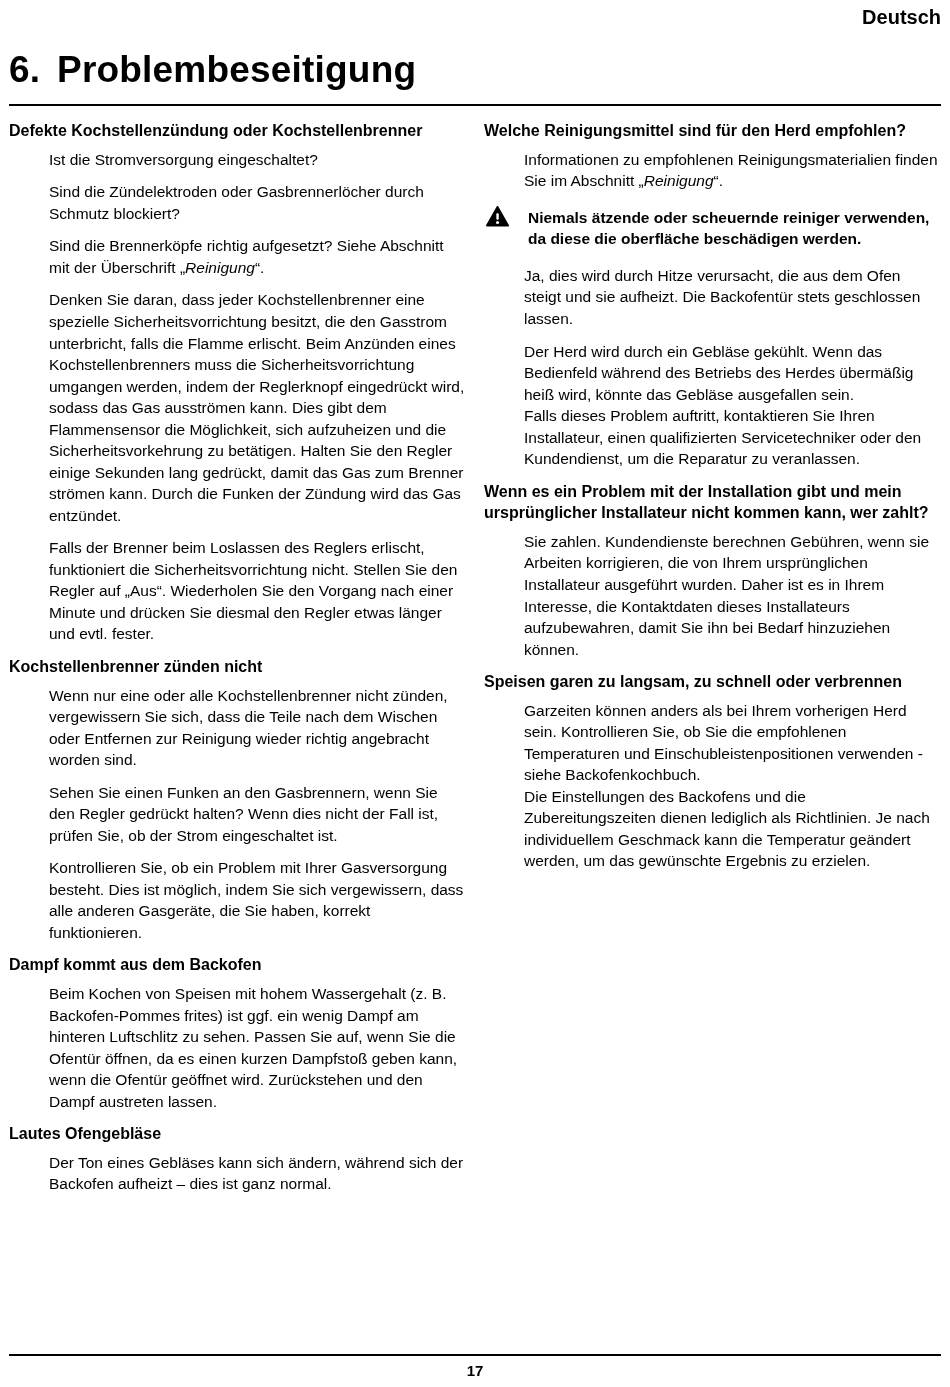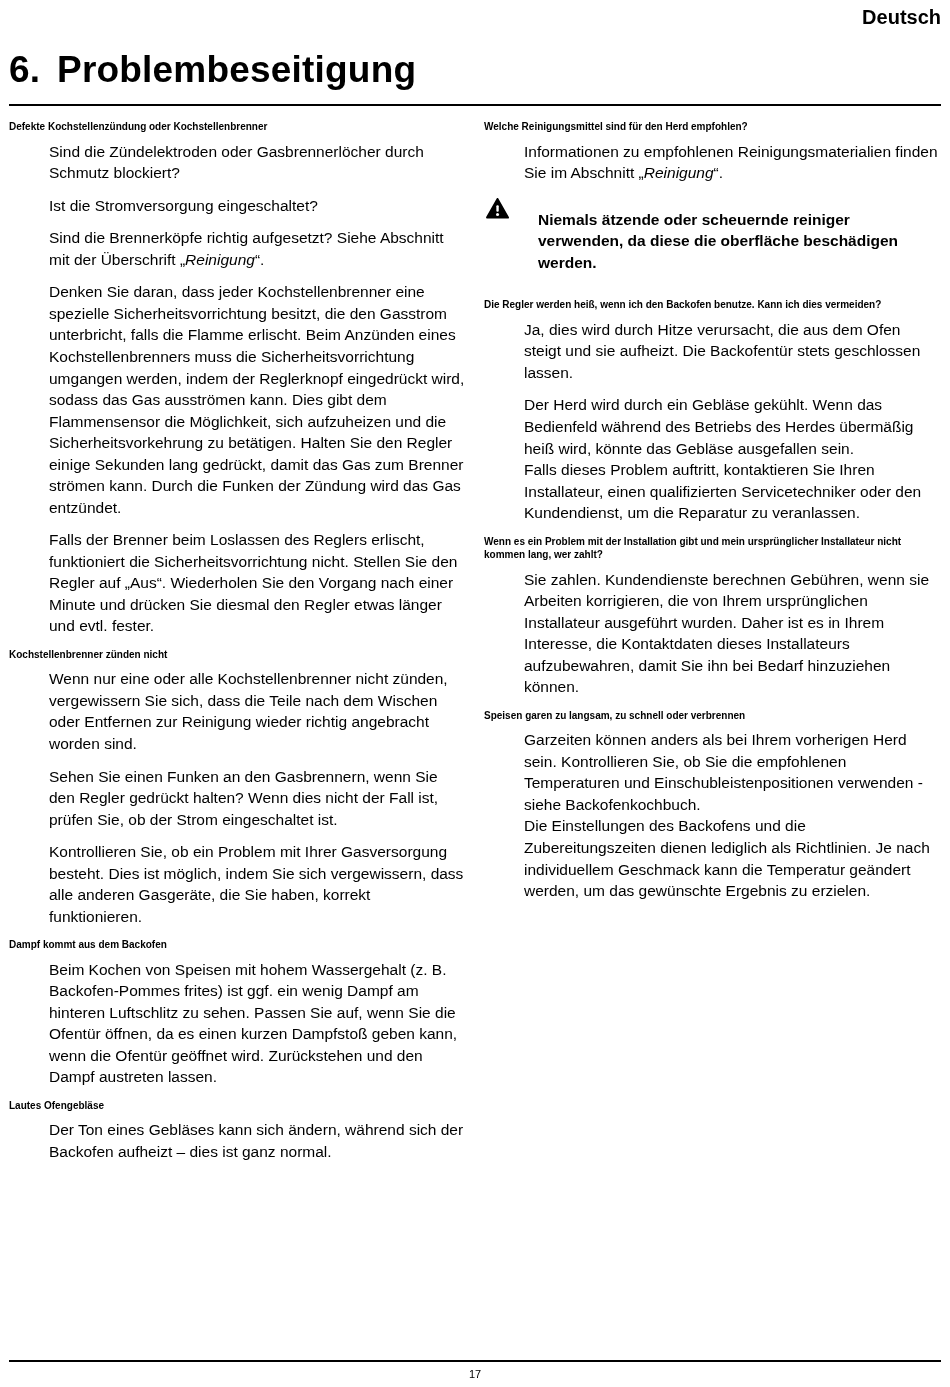--- a/index.html
+++ b/index.html
@@ -31,75 +31,75 @@
   .title-num { display: inline-block; min-width: 48px; }
   .rule { height: 2px; background: #000000; }
   .title-rule { margin-top: 9px; }
   .columns {
     display: grid;
     grid-template-columns: 1fr 1fr;
     column-gap: 18px;
     margin-top: 4px;
   }
   .sec-heading {
-    font-size: 10px;
+    font-size: 16px;
     font-weight: bold;
     margin: 10px 0 7px 0;
     line-height: 1.35;
   }
   .para {
     margin: 0 0 11px 40px;
     white-space: pre-line;
   }
   .warning {
     display: flex;
     align-items: flex-start;
     margin: 0 0 11px 0;
   }
   .warn-icon {
     width: 40px;
     flex: 0 0 40px;
     padding-top: 3px;
     padding-left: 2px;
   }
   .warn-text {
-    margin: 14px;
+    margin: 4px;
     font-weight: bold;
     white-space: pre-line;
   }
   i { }
   .footer {
     position: absolute;
     left: 9px;
     right: 9px;
     bottom: 5px;
     text-align: center;
   }
   .footer-rule { margin-bottom: 5px; }
-  .page-num { font-weight: normal; font-size: 11px; }
+  .page-num { font-weight: bold; font-size: 15px; }
 </style>
 </head>
 <body>
 
 <div class="page">
 
   <div class="lang">Deutsch</div>
 
   <div class="title-row">
     <span class="title-num">6.</span><span class="title-text">Problembeseitigung</span>
   </div>
   <div class="rule title-rule"></div>
 
   <div class="columns">
 
     <div class="col">
 
       <h3 class="sec-heading">Defekte Kochstellenzündung oder Kochstellenbrenner</h3>
+      <p class="para">Ist die Stromversorgung eingeschaltet?</p>
       <p class="para">Sind die Zündelektroden oder Gasbrennerlöcher durch Schmutz blockiert?</p>
-      <p class="para">Ist die Stromversorgung eingeschaltet?</p>
       <p class="para"><span>Sind die Brennerköpfe richtig aufgesetzt? Siehe Abschnitt mit der Überschrift „</span><i>Reinigung</i><span>“.</span></p>
       <p class="para">Denken Sie daran, dass jeder Kochstellenbrenner eine spezielle Sicherheitsvorrichtung besitzt, die den Gasstrom unterbricht, falls die Flamme erlischt. Beim Anzünden eines Kochstellenbrenners muss die Sicherheitsvorrichtung umgangen werden, indem der Reglerknopf eingedrückt wird, sodass das Gas ausströmen kann. Dies gibt dem Flammensensor die Möglichkeit, sich aufzuheizen und die Sicherheitsvorkehrung zu betätigen. Halten Sie den Regler einige Sekunden lang gedrückt, damit das Gas zum Brenner strömen kann. Durch die Funken der Zündung wird das Gas entzündet.</p>
       <p class="para">Falls der Brenner beim Loslassen des Reglers erlischt, funktioniert die Sicherheitsvorrichtung nicht. Stellen Sie den Regler auf „Aus“. Wiederholen Sie den Vorgang nach einer Minute und drücken Sie diesmal den Regler etwas länger und evtl. fester.</p>
 
       <h3 class="sec-heading">Kochstellenbrenner zünden nicht</h3>
       <p class="para">Wenn nur eine oder alle Kochstellenbrenner nicht zünden, vergewissern Sie sich, dass die Teile nach dem Wischen oder Entfernen zur Reinigung wieder richtig angebracht worden sind.</p>
       <p class="para">Sehen Sie einen Funken an den Gasbrennern, wenn Sie den Regler gedrückt halten? Wenn dies nicht der Fall ist, prüfen Sie, ob der Strom eingeschaltet ist.</p>
       <p class="para">Kontrollieren Sie, ob ein Problem mit Ihrer Gasversorgung besteht. Dies ist möglich, indem Sie sich vergewissern, dass alle anderen Gasgeräte, die Sie haben, korrekt funktionieren.</p>
 
       <h3 class="sec-heading">Dampf kommt aus dem Backofen</h3>
@@ -119,27 +119,26 @@
         <span class="warn-icon">
           <svg width="23" height="21" viewBox="0 0 24 22" aria-hidden="true">
             <path d="M12 1 L23 20.5 L1 20.5 Z" fill="#000000" stroke="#000000" stroke-width="2" stroke-linejoin="round"></path>
             <rect x="10.8" y="7.5" width="2.5" height="7" rx="1.1" fill="#ffffff"></rect>
             <circle cx="12.05" cy="17.3" r="1.6" fill="#ffffff"></circle>
           </svg>
         </span>
         <p class="warn-text">Niemals ätzende oder scheuernde reiniger verwenden, da diese die oberfläche beschädigen werden.</p>
       </div>
 
-      <h3 class="sec-heading">Die Regler werden heiß, wenn ich den Backofen benutze. Kann ich dies vermeiden?</h3>
       <p class="para">Ja, dies wird durch Hitze verursacht, die aus dem Ofen steigt und sie aufheizt. Die Backofentür stets geschlossen lassen.</p>
 
       <p class="para">Der Herd wird durch ein Gebläse gekühlt. Wenn das Bedienfeld während des Betriebs des Herdes übermäßig heiß wird, könnte das Gebläse ausgefallen sein.
 Falls dieses Problem auftritt, kontaktieren Sie Ihren Installateur, einen qualifizierten Servicetechniker oder den Kundendienst, um die Reparatur zu veranlassen.</p>
 
-      <h3 class="sec-heading">Wenn es ein Problem mit der Installation gibt und mein ursprünglicher Installateur nicht kommen lang, wer zahlt?</h3>
+      <h3 class="sec-heading">Wenn es ein Problem mit der Installation gibt und mein ursprünglicher Installateur nicht kommen kann, wer zahlt?</h3>
       <p class="para">Sie zahlen. Kundendienste berechnen Gebühren, wenn sie Arbeiten korrigieren, die von Ihrem ursprünglichen Installateur ausgeführt wurden. Daher ist es in Ihrem Interesse, die Kontaktdaten dieses Installateurs aufzubewahren, damit Sie ihn bei Bedarf hinzuziehen können.</p>
 
       <h3 class="sec-heading">Speisen garen zu langsam, zu schnell oder verbrennen</h3>
       <p class="para">Garzeiten können anders als bei Ihrem vorherigen Herd sein. Kontrollieren Sie, ob Sie die empfohlenen Temperaturen und Einschubleistenpositionen verwenden - siehe Backofenkochbuch.
 Die Einstellungen des Backofens und die Zubereitungszeiten dienen lediglich als Richtlinien. Je nach individuellem Geschmack kann die Temperatur geändert werden, um das gewünschte Ergebnis zu erzielen.</p>
 
     </div>
 
   </div>
 

